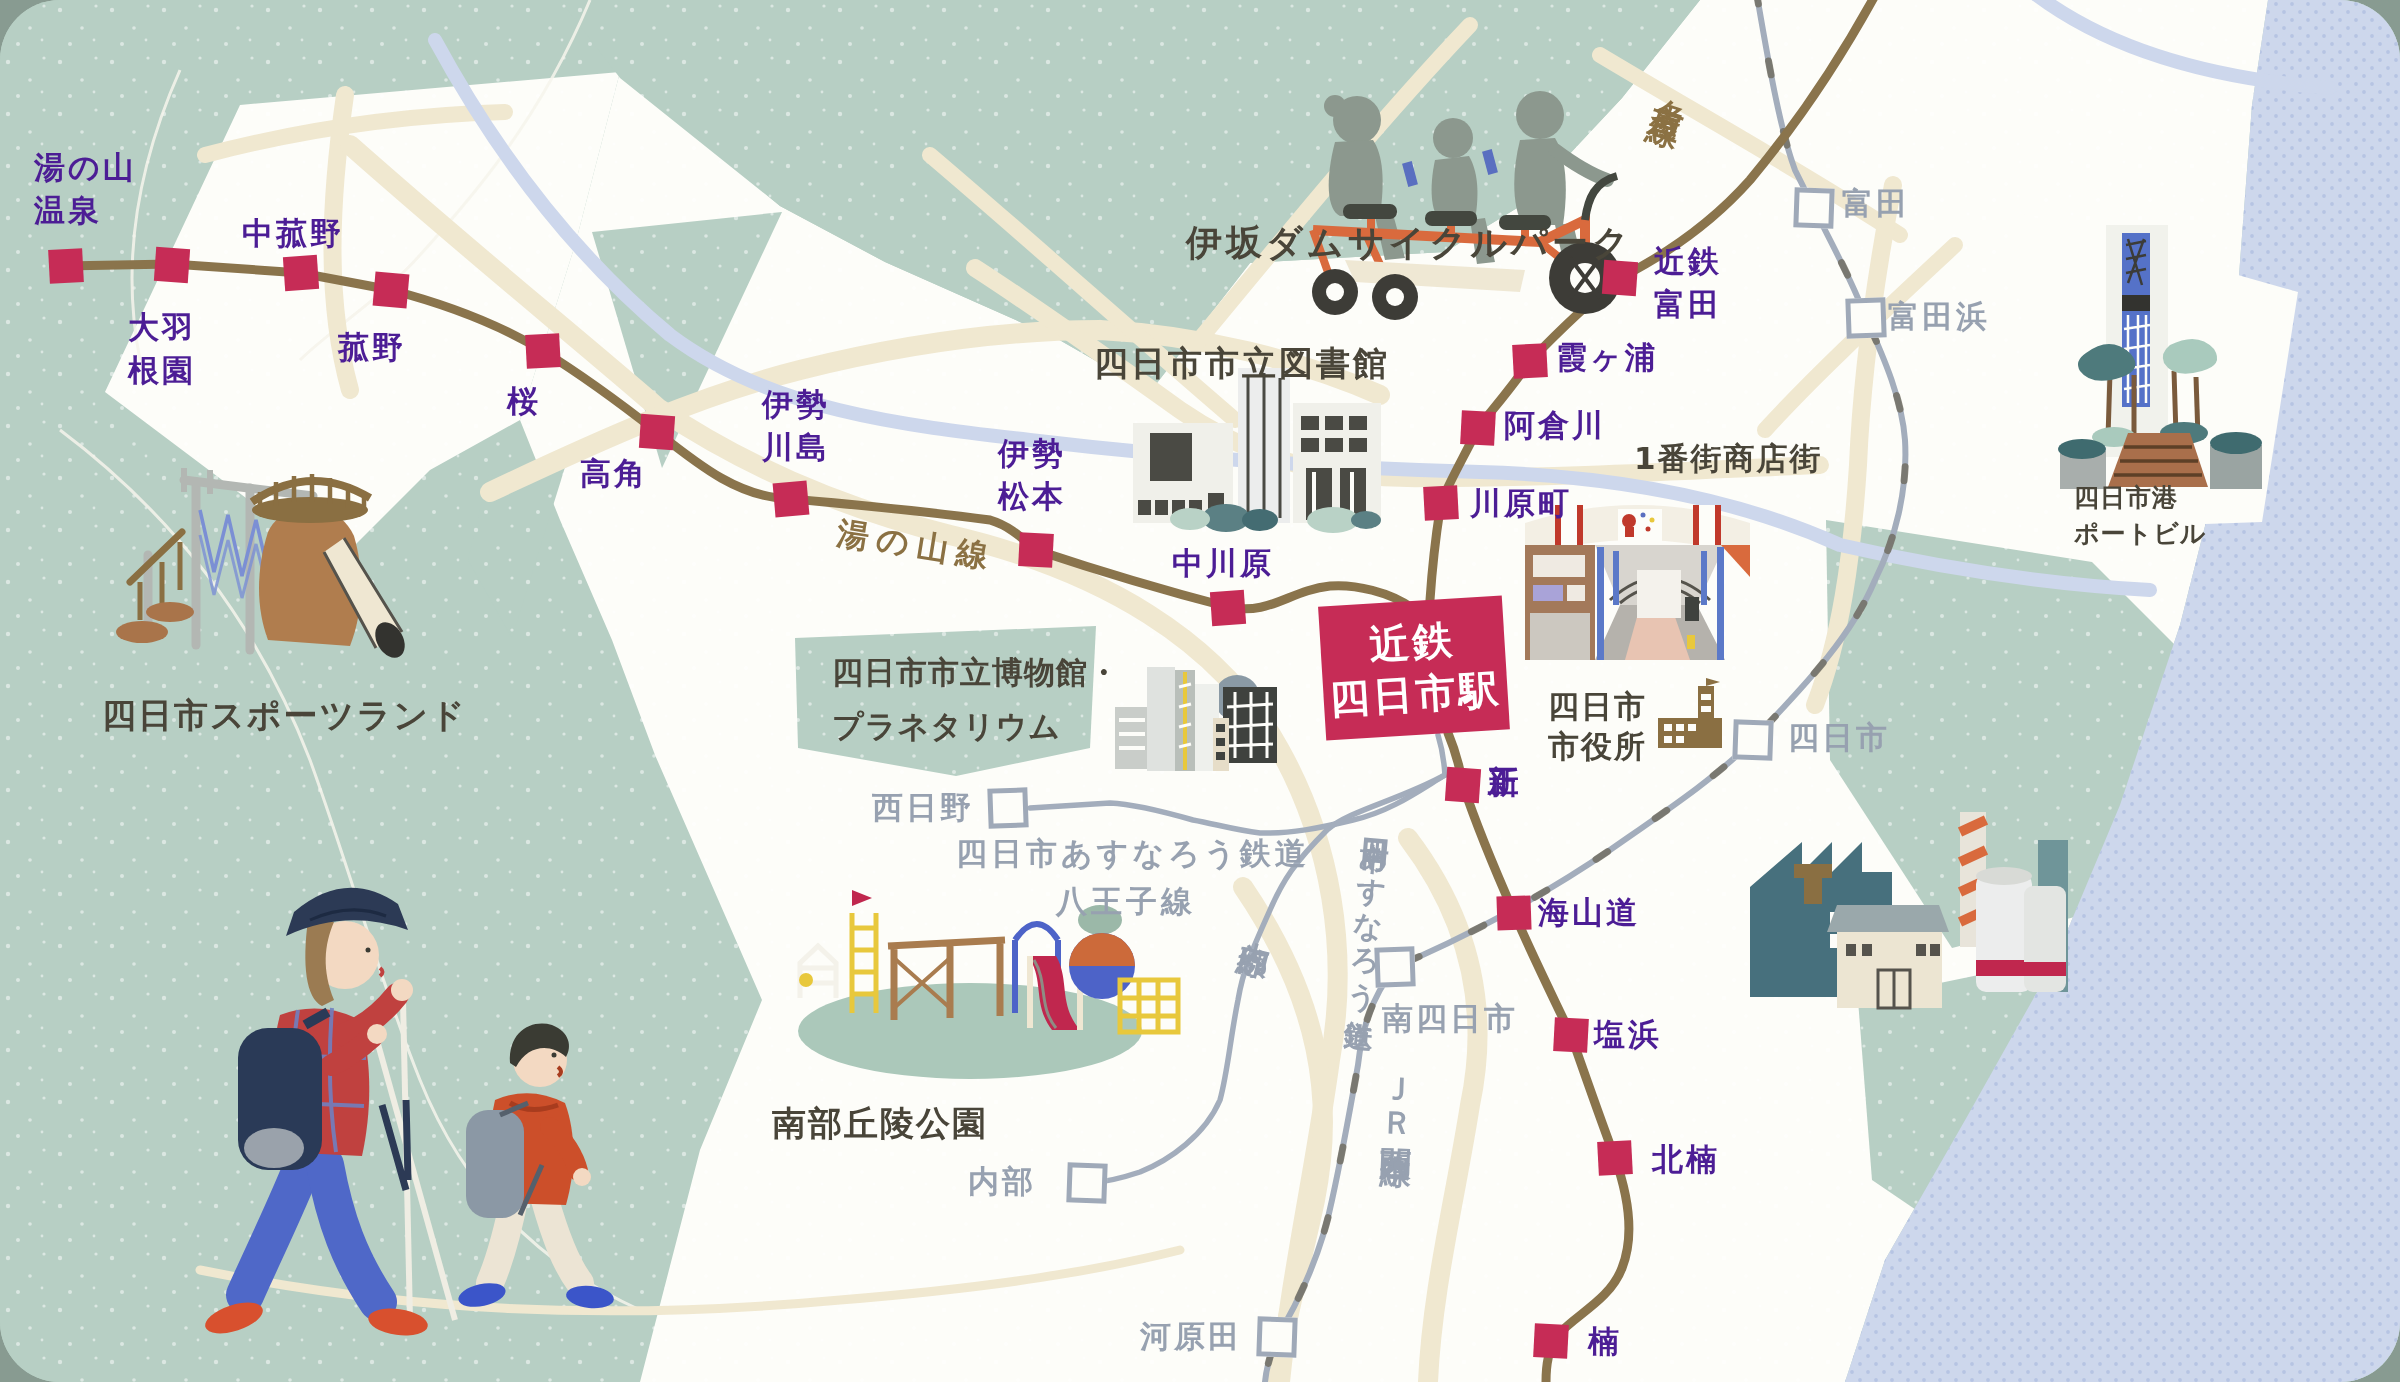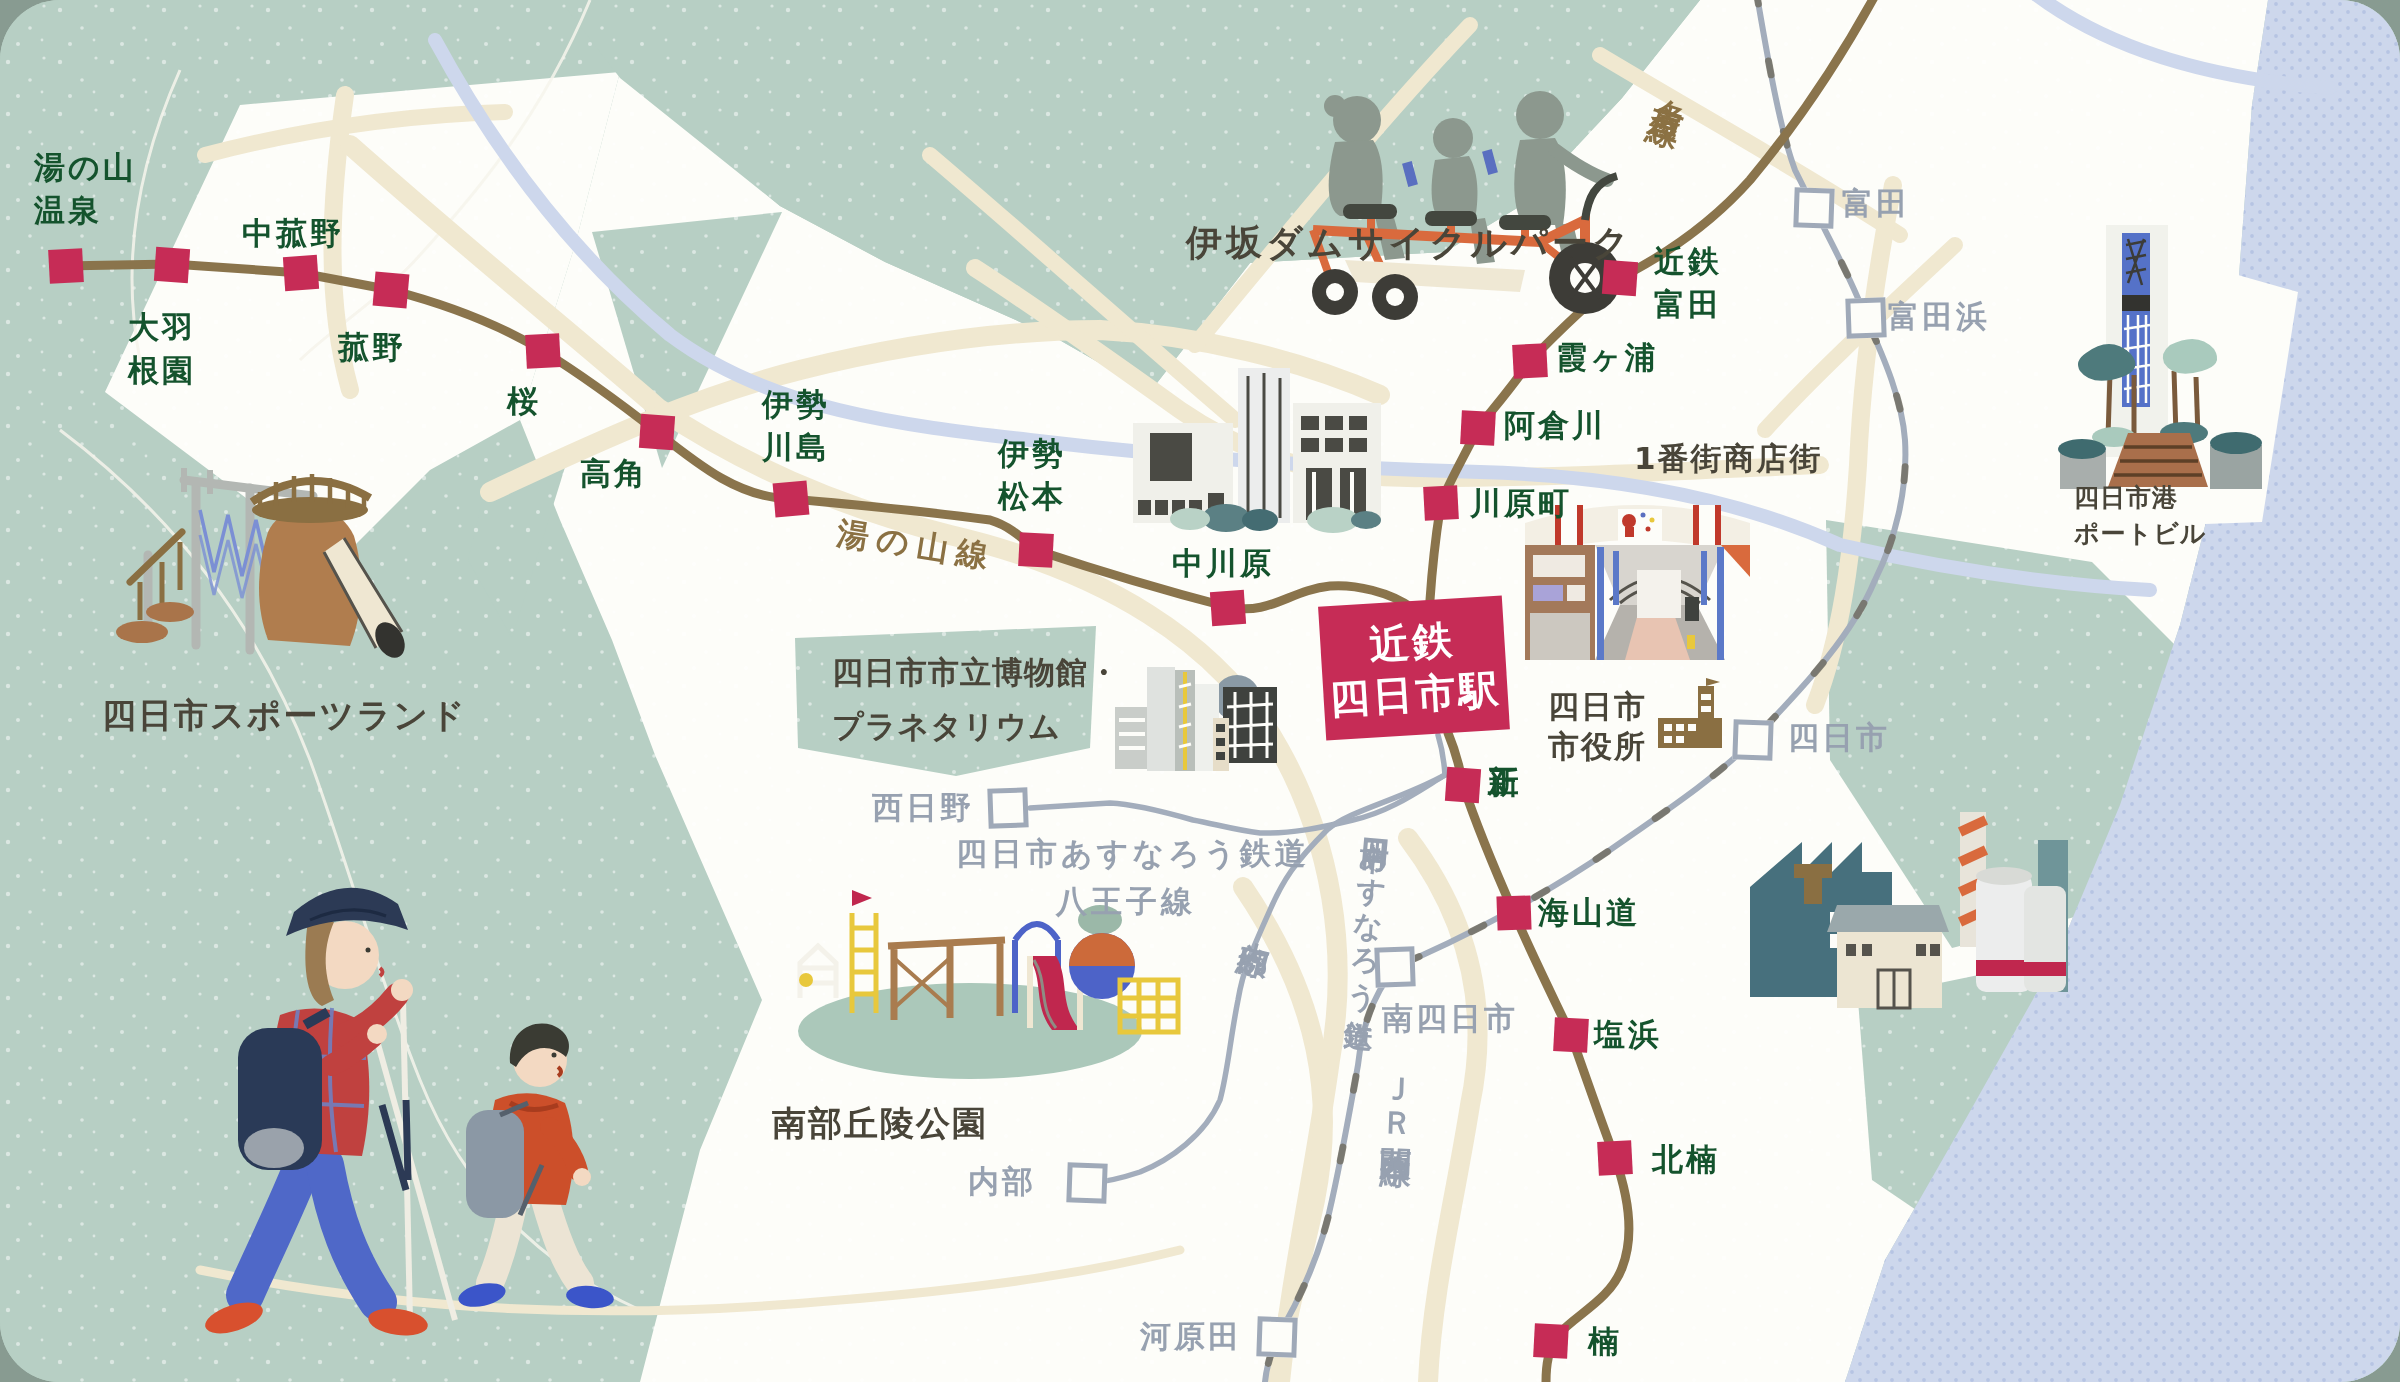--- a/index.html
+++ b/index.html
@@ -3,21 +3,21 @@
 <meta charset="utf-8">
 <style>
   html,body{margin:0;padding:0;background:#889b91;}
   .map{
     position:relative;width:2400px;height:1382px;overflow:hidden;
     background:#b7cfc4;border-radius:60px;
     font-family:"DejaVu Sans","Liberation Sans",sans-serif;
   }
   .map svg{position:absolute;left:0;top:0;}
   .lbl{position:absolute;font-weight:bold;white-space:pre-line;z-index:30;}
-  .st-k{color:#14532d;font-size:31px;letter-spacing:3px;line-height:1.38;}
+  .st-k{color:#4c1d95;font-size:31px;letter-spacing:3px;line-height:1.38;}
   .st-g{color:#97a1b0;font-size:31px;letter-spacing:3px;line-height:1.35;}
   .lm{color:#494539;font-size:34px;letter-spacing:3px;line-height:1.6;}
   .ln-k{color:#8b7143;font-size:32px;letter-spacing:8px;}
   .vert{writing-mode:vertical-rl;}
   .mk{position:absolute;z-index:25;}
   .m-red{width:34px;height:34px;background:#c62c56;}
   .m-white{width:40px;height:40px;background:#fdfdf9;border:5px solid #9fa9b8;box-sizing:border-box;}
   .hub{
     position:absolute;left:1322px;top:601px;width:184px;height:134px;background:#c62c56;
     transform:rotate(-3.5deg);display:flex;flex-direction:column;align-items:center;justify-content:center;
@@ -445,20 +445,21 @@
   <div class="lbl st-k" style="left:338px;top:326px">菰野</div>
   <div class="lbl st-k" style="left:507px;top:380px">桜</div>
   <div class="lbl st-k" style="left:580px;top:452px">高角</div>
   <div class="lbl st-k" style="left:762px;top:383px">伊勢
 川島</div>
   <div class="lbl ln-k" style="left:836px;top:524px;transform:rotate(9deg)">湯の山線</div>
   <div class="lbl st-k" style="left:998px;top:432px">伊勢
 松本</div>
   <div class="lbl st-k" style="left:1172px;top:542px">中川原</div>
   <div class="lbl lm" style="left:1186px;top:214px;font-size:36px;letter-spacing:4px">伊坂ダムサイクルパーク</div>
+  <div class="lbl lm" style="left:1094px;top:336px;font-size:34px">四日市市立図書館</div>
   <div class="lbl ln-k vert" style="left:1660px;top:76px;transform:rotate(18deg);transform-origin:top center;letter-spacing:6px">名古屋線</div>
   <div class="lbl st-k" style="left:1654px;top:240px">近鉄
 富田</div>
   <div class="lbl st-g" style="left:1842px;top:183px">富田</div>
   <div class="lbl st-g" style="left:1888px;top:296px">富田浜</div>
   <div class="lbl st-k" style="left:1556px;top:336px">霞ヶ浦</div>
   <div class="lbl st-k" style="left:1504px;top:404px">阿倉川</div>
   <div class="lbl st-k" style="left:1470px;top:482px">川原町</div>
   <div class="lbl lm" style="left:1634px;top:434px;font-size:31px;letter-spacing:2px">1番街商店街</div>
   <div class="lbl lm" style="left:2074px;top:480px;font-size:25px;letter-spacing:1px;line-height:1.45">四日市港

